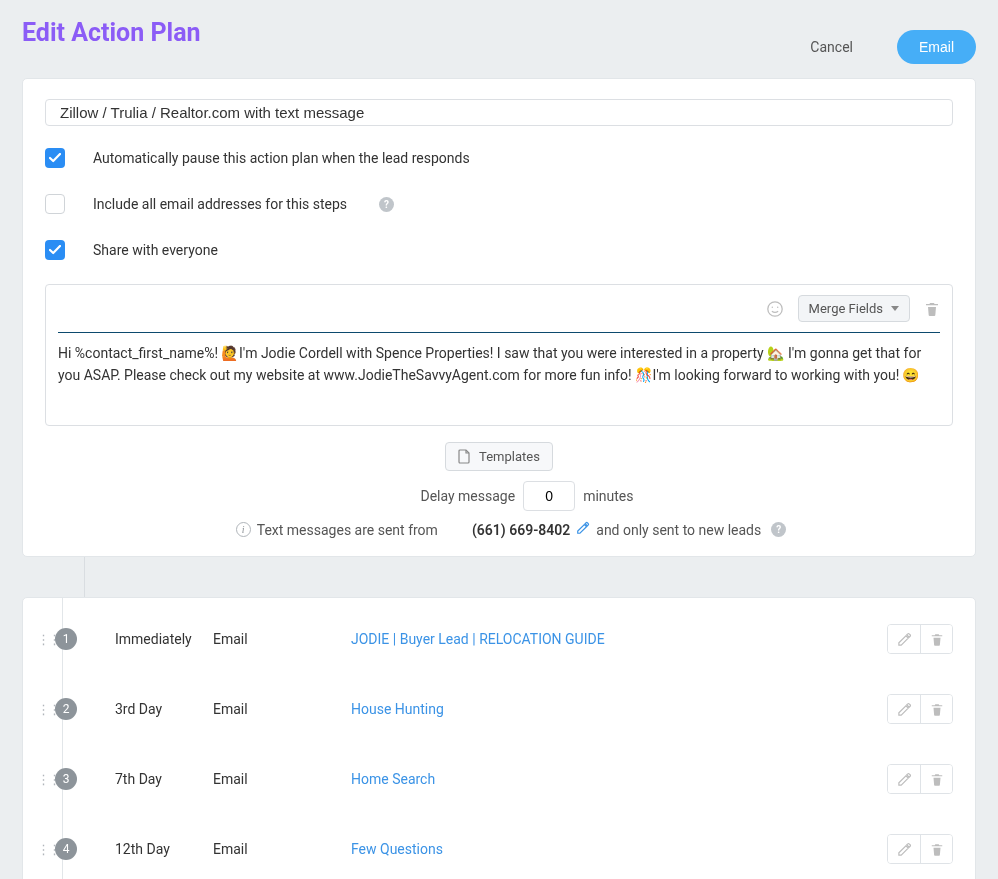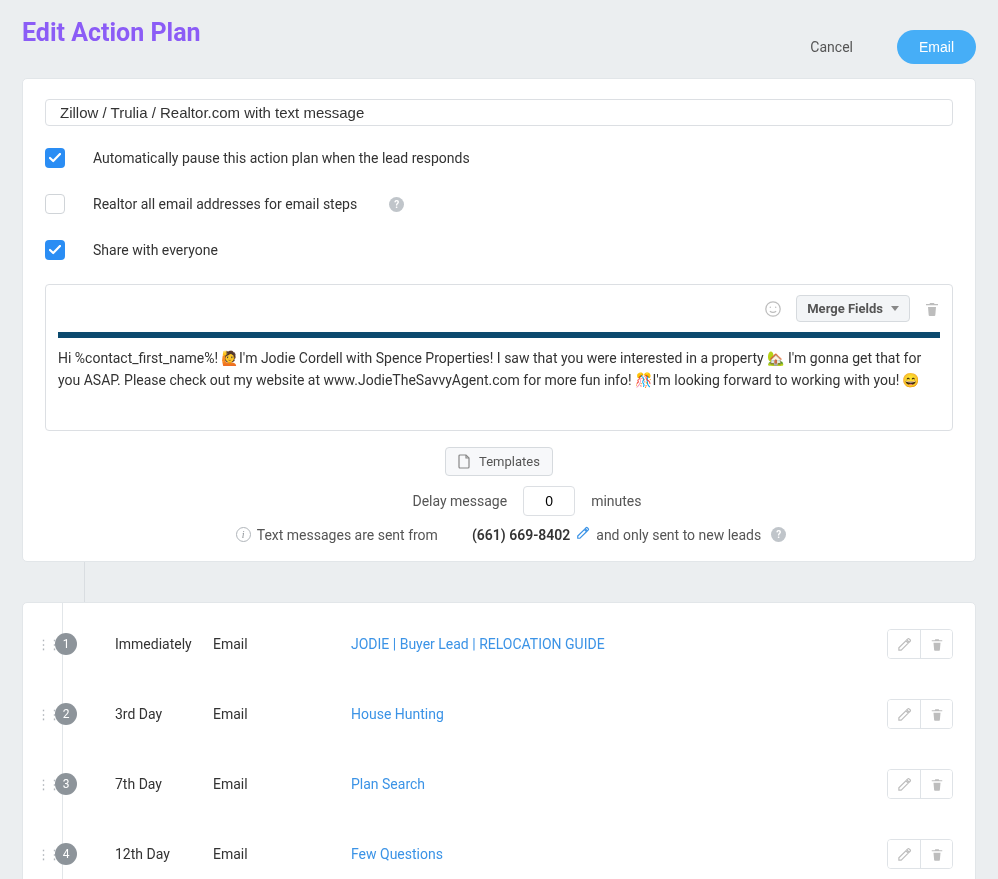--- a/index.html
+++ b/index.html
@@ -102,23 +102,22 @@
   border: 1px solid #dcdfe3;
   border-radius: 4px;
   padding: 10px 12px 12px 12px;
 }
 .editor-toolbar {
   display: flex;
   justify-content: flex-end;
   align-items: center;
   gap: 14px;
   padding-bottom: 10px;
-  border-bottom: 6px solid #0c4a6e;
+  border-bottom: 1px solid #0c4a6e;
   margin-bottom: 10px;
-  font-weight: bold;
 }
 .emoji-icon {
   width: 18px;
   height: 18px;
   cursor: pointer;
   opacity: 0.55;
 }
 .merge-btn {
   display: flex;
   align-items: center;
@@ -159,21 +158,21 @@
   background: #f7f8fa;
   border-radius: 4px;
   padding: 6px 12px;
   font-size: 13px;
   color: #555;
   cursor: pointer;
 }
 .delay-seg {
   display: flex;
   align-items: center;
-  gap: 16px;
+  gap: 8px;
   margin-left: 56px;
   color: #555;
 }
 .delay-input {
   width: 52px;
   padding: 6px 8px;
   border: 1px solid #dcdfe3;
   border-radius: 4px;
   text-align: center;
   font-size: 14px;
@@ -316,21 +315,21 @@
       <div class="chk checked">
         <svg width="12" height="10" viewBox="0 0 12 10" fill="none">
             <path d="M1 5 L4.2 8 L11 1" stroke="#fff" stroke-width="2.2" stroke-linecap="round" stroke-linejoin="round"></path>
           </svg>
       </div>
       <span class="option-label">Automatically pause this action plan when the lead responds</span>
     </div>
 
     <div class="option-row">
       <div class="chk unchecked"></div>
-      <span class="option-label">Realtor all email addresses for email steps</span>
+      <span class="option-label">Include all email addresses for this steps</span>
       <span class="help-icon">?</span>
     </div>
 
     <div class="option-row">
       <div class="chk checked">
         <svg width="12" height="10" viewBox="0 0 12 10" fill="none">
             <path d="M1 5 L4.2 8 L11 1" stroke="#fff" stroke-width="2.2" stroke-linecap="round" stroke-linejoin="round"></path>
           </svg>
       </div>
       <span class="option-label">Share with everyone</span>
@@ -426,21 +425,21 @@
               <path d="M6 2h4l.5 1H14v1.3H2V3h3.5L6 2zm-2 4h8l-.7 8.2c-.05.5-.45.8-.9.8H5.6c-.45 0-.85-.3-.9-.8L4 6z"></path>
             </svg>
           </span>
         </div>
       </div>
       <div class="step-row">
         <span class="drag-handle">⋮⋮</span>
         <span class="step-num">3</span>
         <span class="step-timing">7th Day</span>
         <span class="step-type">Email</span>
-        <span class="step-link">Plan Search</span>
+        <span class="step-link">Home Search</span>
         <div class="step-actions">
           <span class="icon-btn">
             <svg width="15" height="15" viewBox="0 0 16 16" fill="none" stroke="#888" stroke-width="1.3">
               <path d="M2 11.5V14h2.5L12 6.5 9.5 4 2 11.5zM10.5 3l2.5 2.5 1-1a1 1 0 0 0 0-1.5l-1-1a1 1 0 0 0-1.5 0l-1 1z"></path>
             </svg>
           </span>
           <span class="icon-btn">
             <svg width="14" height="15" viewBox="0 0 16 16" fill="#888">
               <path d="M6 2h4l.5 1H14v1.3H2V3h3.5L6 2zm-2 4h8l-.7 8.2c-.05.5-.45.8-.9.8H5.6c-.45 0-.85-.3-.9-.8L4 6z"></path>
             </svg>

